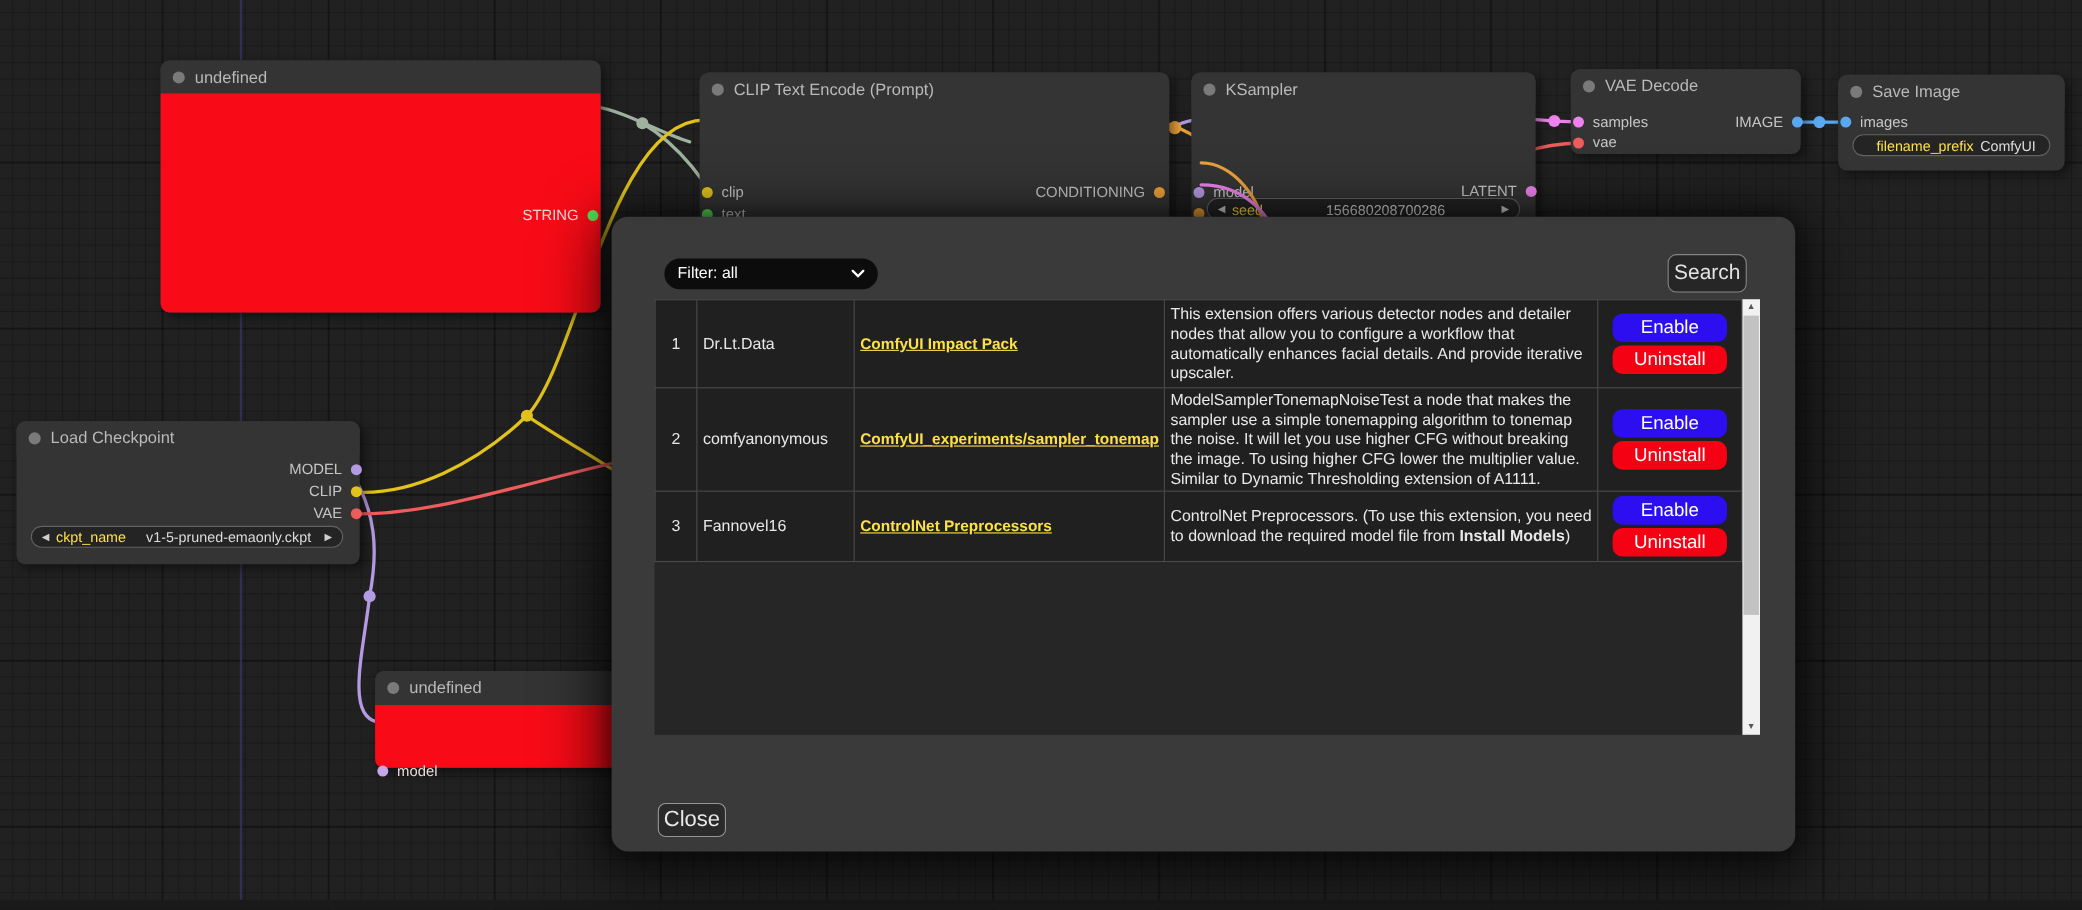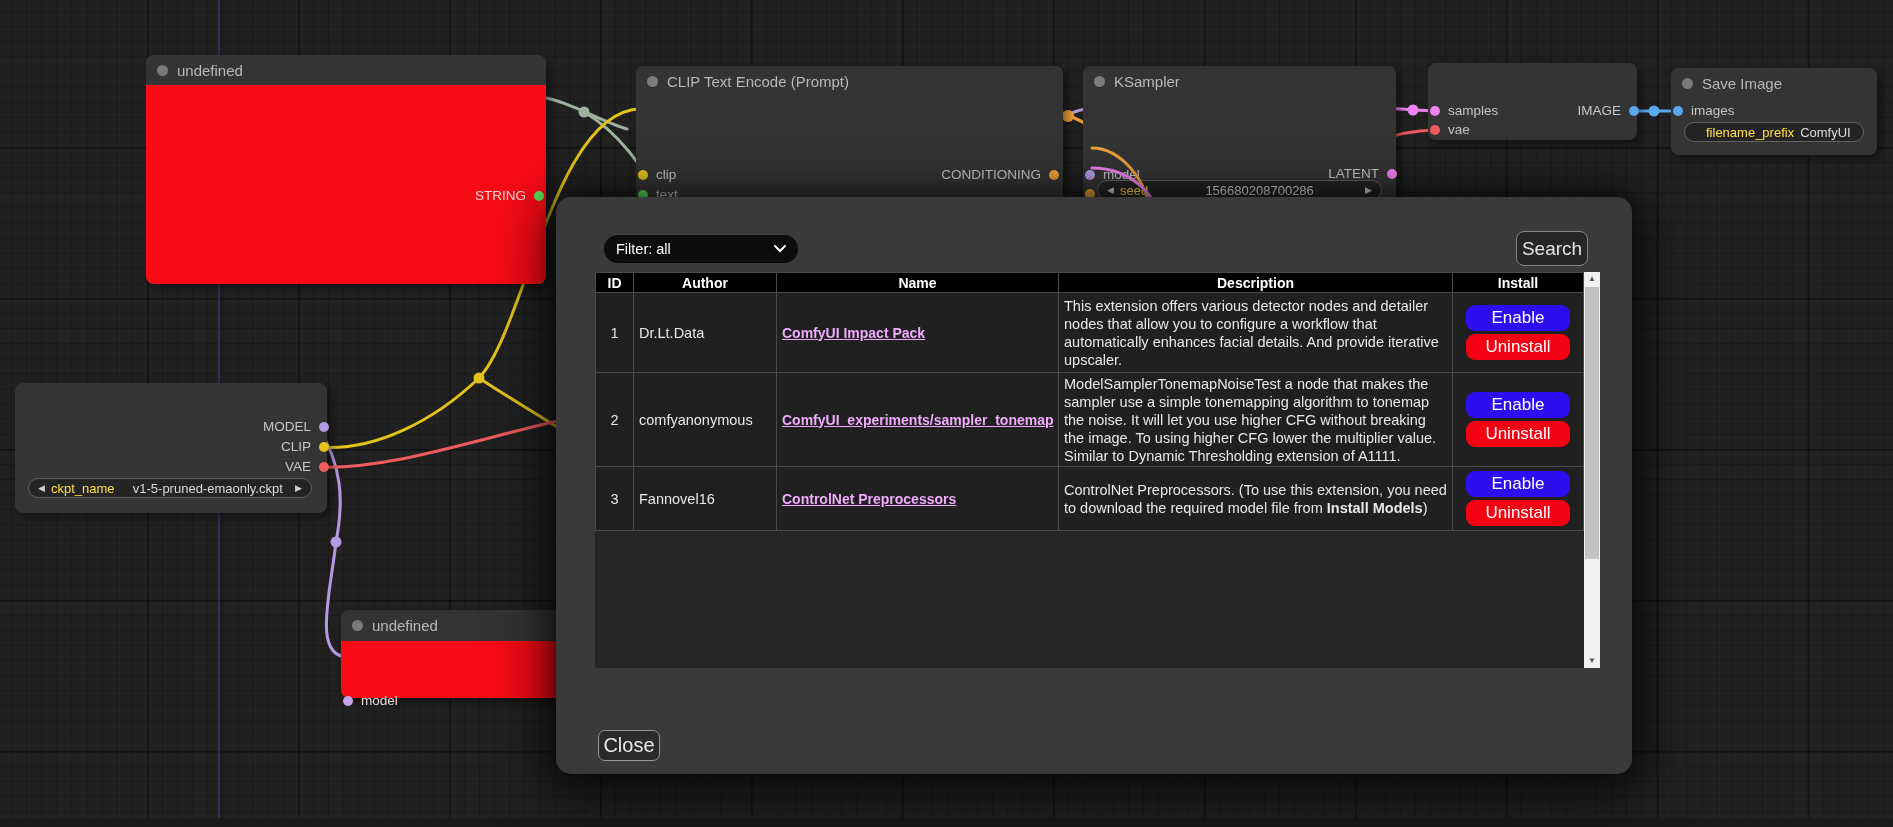--- a/index.html
+++ b/index.html
@@ -82,21 +82,21 @@
   }
   .grid-wrap{ position:absolute; left:39px; top:75px; width:1004px; height:396px; background:#262626; display:flex;}
   .ext-table{ width:988px; border-collapse:collapse; table-layout:fixed; align-self:flex-start;}
   .ext-table th{
     background:#000; color:#fff; font-size:14px; font-weight:bold; height:20px;
     border:1px solid #4a4a4a; padding:0;
   }
   .ext-table td{ background:#202020; border:1px solid #4a4a4a; color:#e8e8e8; font-size:14.5px; vertical-align:middle; padding:1px 5px;}
   .col-id{width:38px;} .col-author{width:143px;} .col-name{width:282px;} .col-desc{width:394px;} .col-install{width:131px;}
   td.c-id{ text-align:center;}
-  td.c-name a{ color:#f0abfc; font-weight:bold; font-size:14px; text-decoration:underline; white-space:nowrap;}
+  td.c-name a{ color:#fde047; font-weight:bold; font-size:14px; text-decoration:underline; white-space:nowrap;}
   td.c-desc{ line-height:18px; vertical-align:middle; }
   td.c-install{ text-align:center; }
   .btn-enable,.btn-uninstall{
     display:block; width:104px; height:26px; margin:3px auto; border:none; border-radius:9px;
     color:#fff; font-size:17px; font-family:"Liberation Sans", sans-serif; cursor:pointer;
   }
   .btn-enable{ background:#2d0ef1;}
   .btn-uninstall{ background:#f40214;}
   .scrollbar{ width:16px; height:396px; background:#f1f1f1; position:relative; flex:none;}
   .sb-arrow{ position:absolute; left:0; width:16px; height:14px; color:#555; font-size:8px; text-align:center; line-height:14px; cursor:pointer;}
@@ -194,20 +194,24 @@
     </div>
     <div class="widget" style="left:14px; top:114px; width:285px; margin-top:0; top:114px;">
       <span class="arrow">◀</span>
       <span class="w-label">seed</span>
       <span class="w-value">156680208700286</span>
       <span class="arrow">▶</span>
     </div>
   </div>
 
   <div class="node" style="left:1428px; top:63px; width:209px; height:77px;">
+    <div class="node-header">
+      <span class="title-dot"></span>
+      <span class="node-title">VAE Decode</span>
+    </div>
     <div class="slot in" style="left:8px; top:102px; height:18px; line-height:18px; top:39px;">
       <span class="slot-dot d-pink"></span>
       <span>samples</span>
     </div>
     <div class="slot in" style="left:8px; top:58px; height:18px; line-height:18px;">
       <span class="slot-dot d-salmon"></span>
       <span>vae</span>
     </div>
     <div class="slot out" style="right:4px; top:39px; height:18px; line-height:18px;">
       <span>IMAGE</span>
@@ -224,20 +228,24 @@
       <span class="slot-dot d-blue"></span>
       <span>images</span>
     </div>
     <div class="widget" style="left:13px; top:54px; width:180px;">
       <span class="w-label" style="margin-left:12px;">filename_prefix</span>
       <span class="w-value right">ComfyUI</span>
     </div>
   </div>
 
   <div class="node" style="left:15px; top:383px; width:312px; height:130px;">
+    <div class="node-header">
+      <span class="title-dot"></span>
+      <span class="node-title">Load Checkpoint</span>
+    </div>
     <div class="slot out" style="right:4px; top:35px; height:18px; line-height:18px;">
       <span>MODEL</span>
       <span class="slot-dot d-purple"></span>
     </div>
     <div class="slot out" style="right:4px; top:55px; height:18px; line-height:18px;">
       <span>CLIP</span>
       <span class="slot-dot d-yellow"></span>
     </div>
     <div class="slot out" style="right:4px; top:75px; height:18px; line-height:18px;">
       <span>VAE</span>
@@ -282,27 +290,20 @@
     <div class="grid-wrap">
       <table class="ext-table">
         <colgroup>
           <col class="col-id">
             <col class="col-author">
             <col class="col-name">
             <col class="col-desc">
             <col class="col-install">
         </colgroup>
         <tbody>
-            <tr>
-          <th>ID</th>
-          <th>Author</th>
-          <th>Name</th>
-          <th>Description</th>
-          <th>Install</th>
-        </tr>
         <tr style="height:80px;">
           <td class="c-id">1</td>
           <td>Dr.Lt.Data</td>
           <td class="c-name"><a href="#">ComfyUI Impact Pack</a></td>
           <td class="c-desc">This extension offers various detector nodes and detailer nodes that allow you to configure a workflow that automatically enhances facial details. And provide iterative upscaler.</td>
           <td class="c-install">
             <button class="btn-enable">Enable</button>
             <button class="btn-uninstall">Uninstall</button>
           </td>
         </tr>

